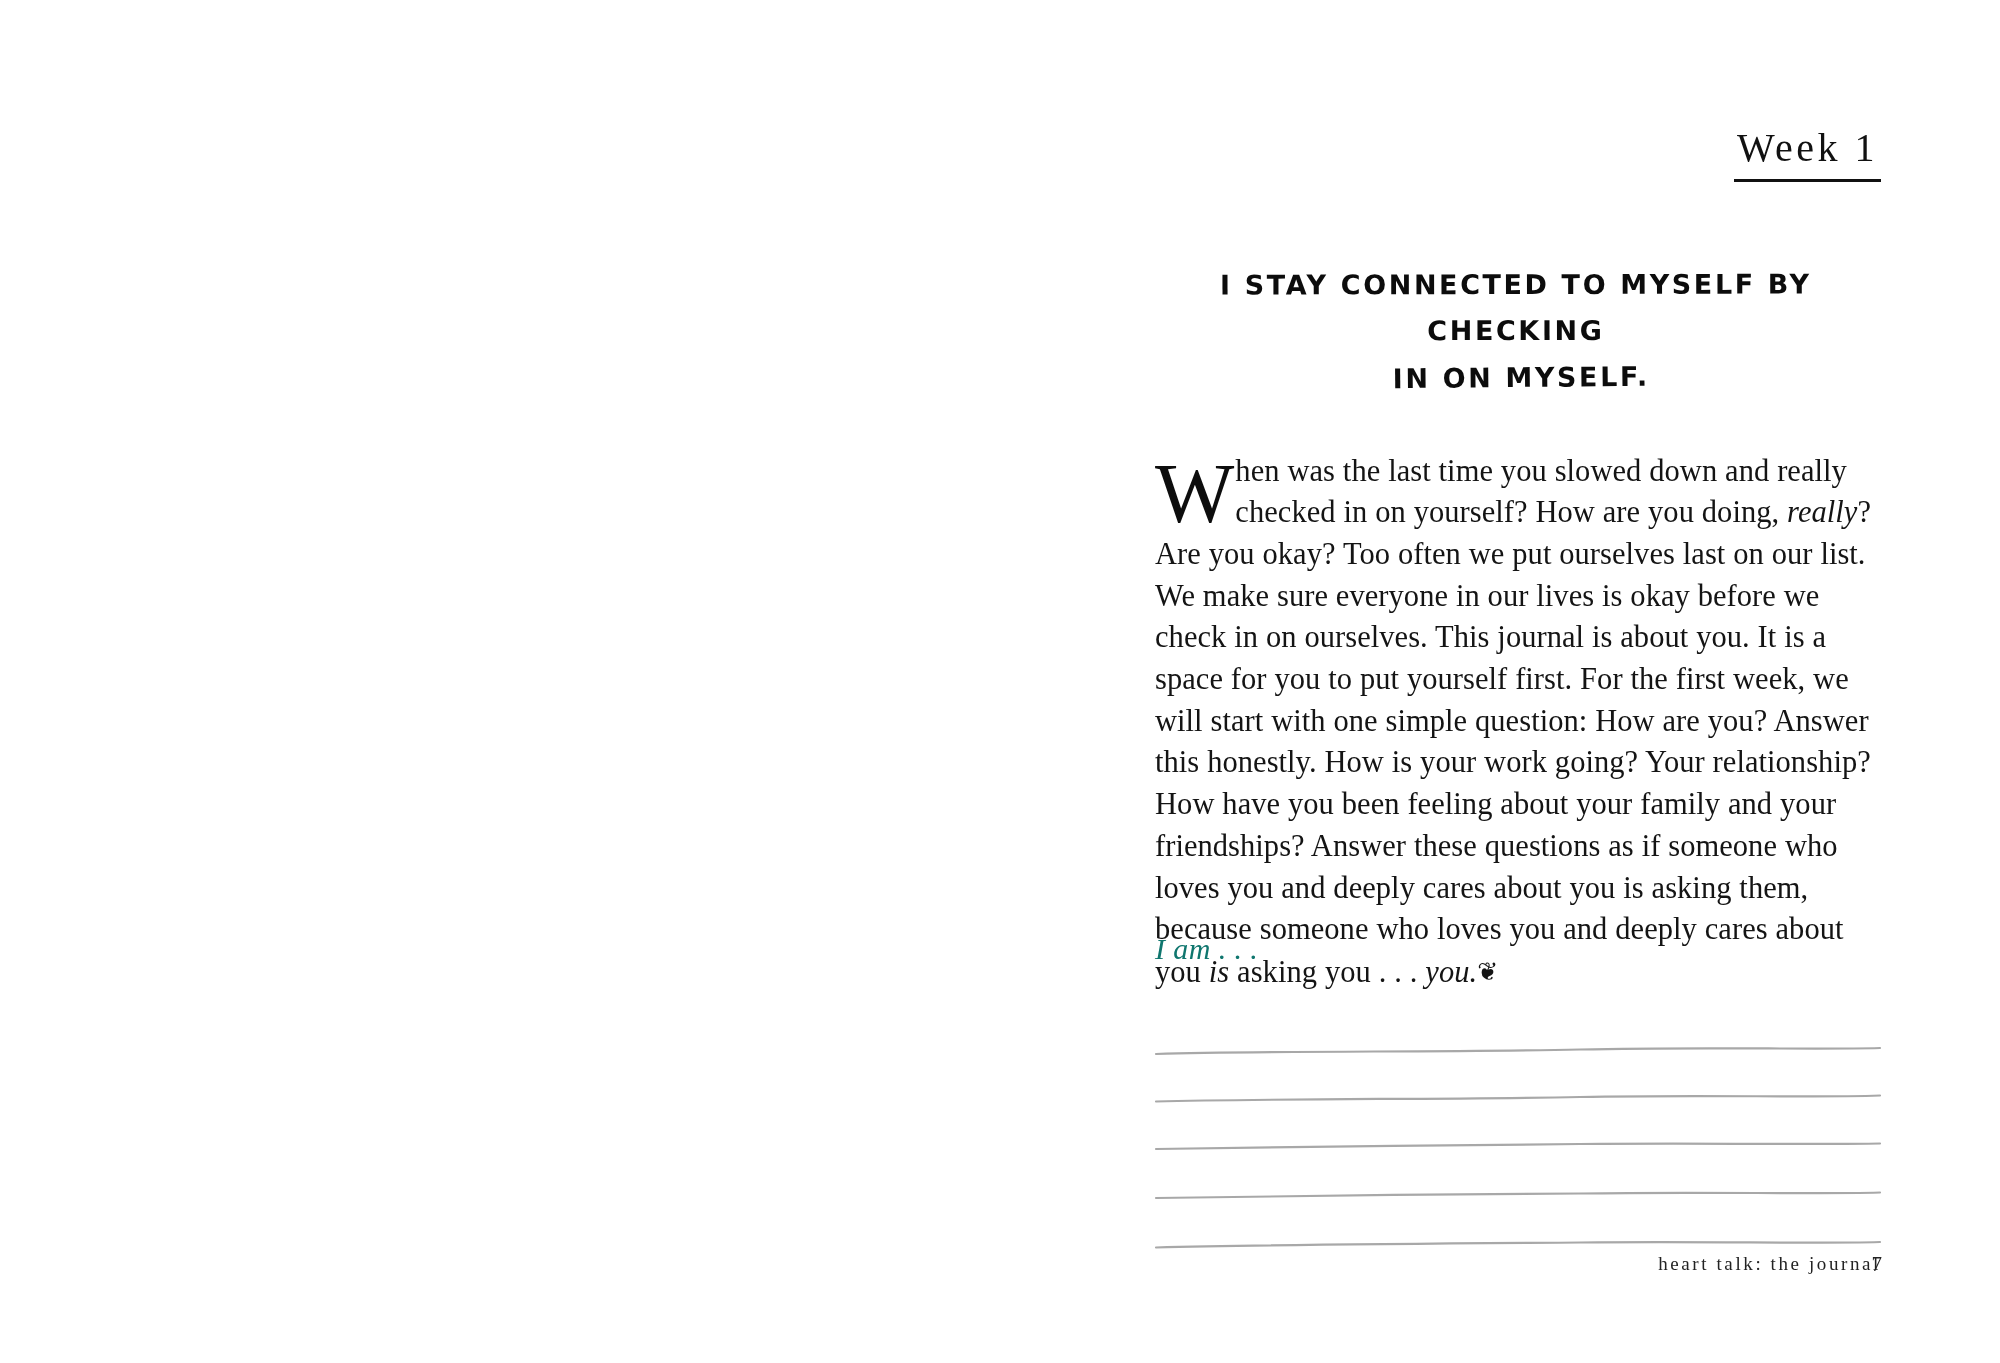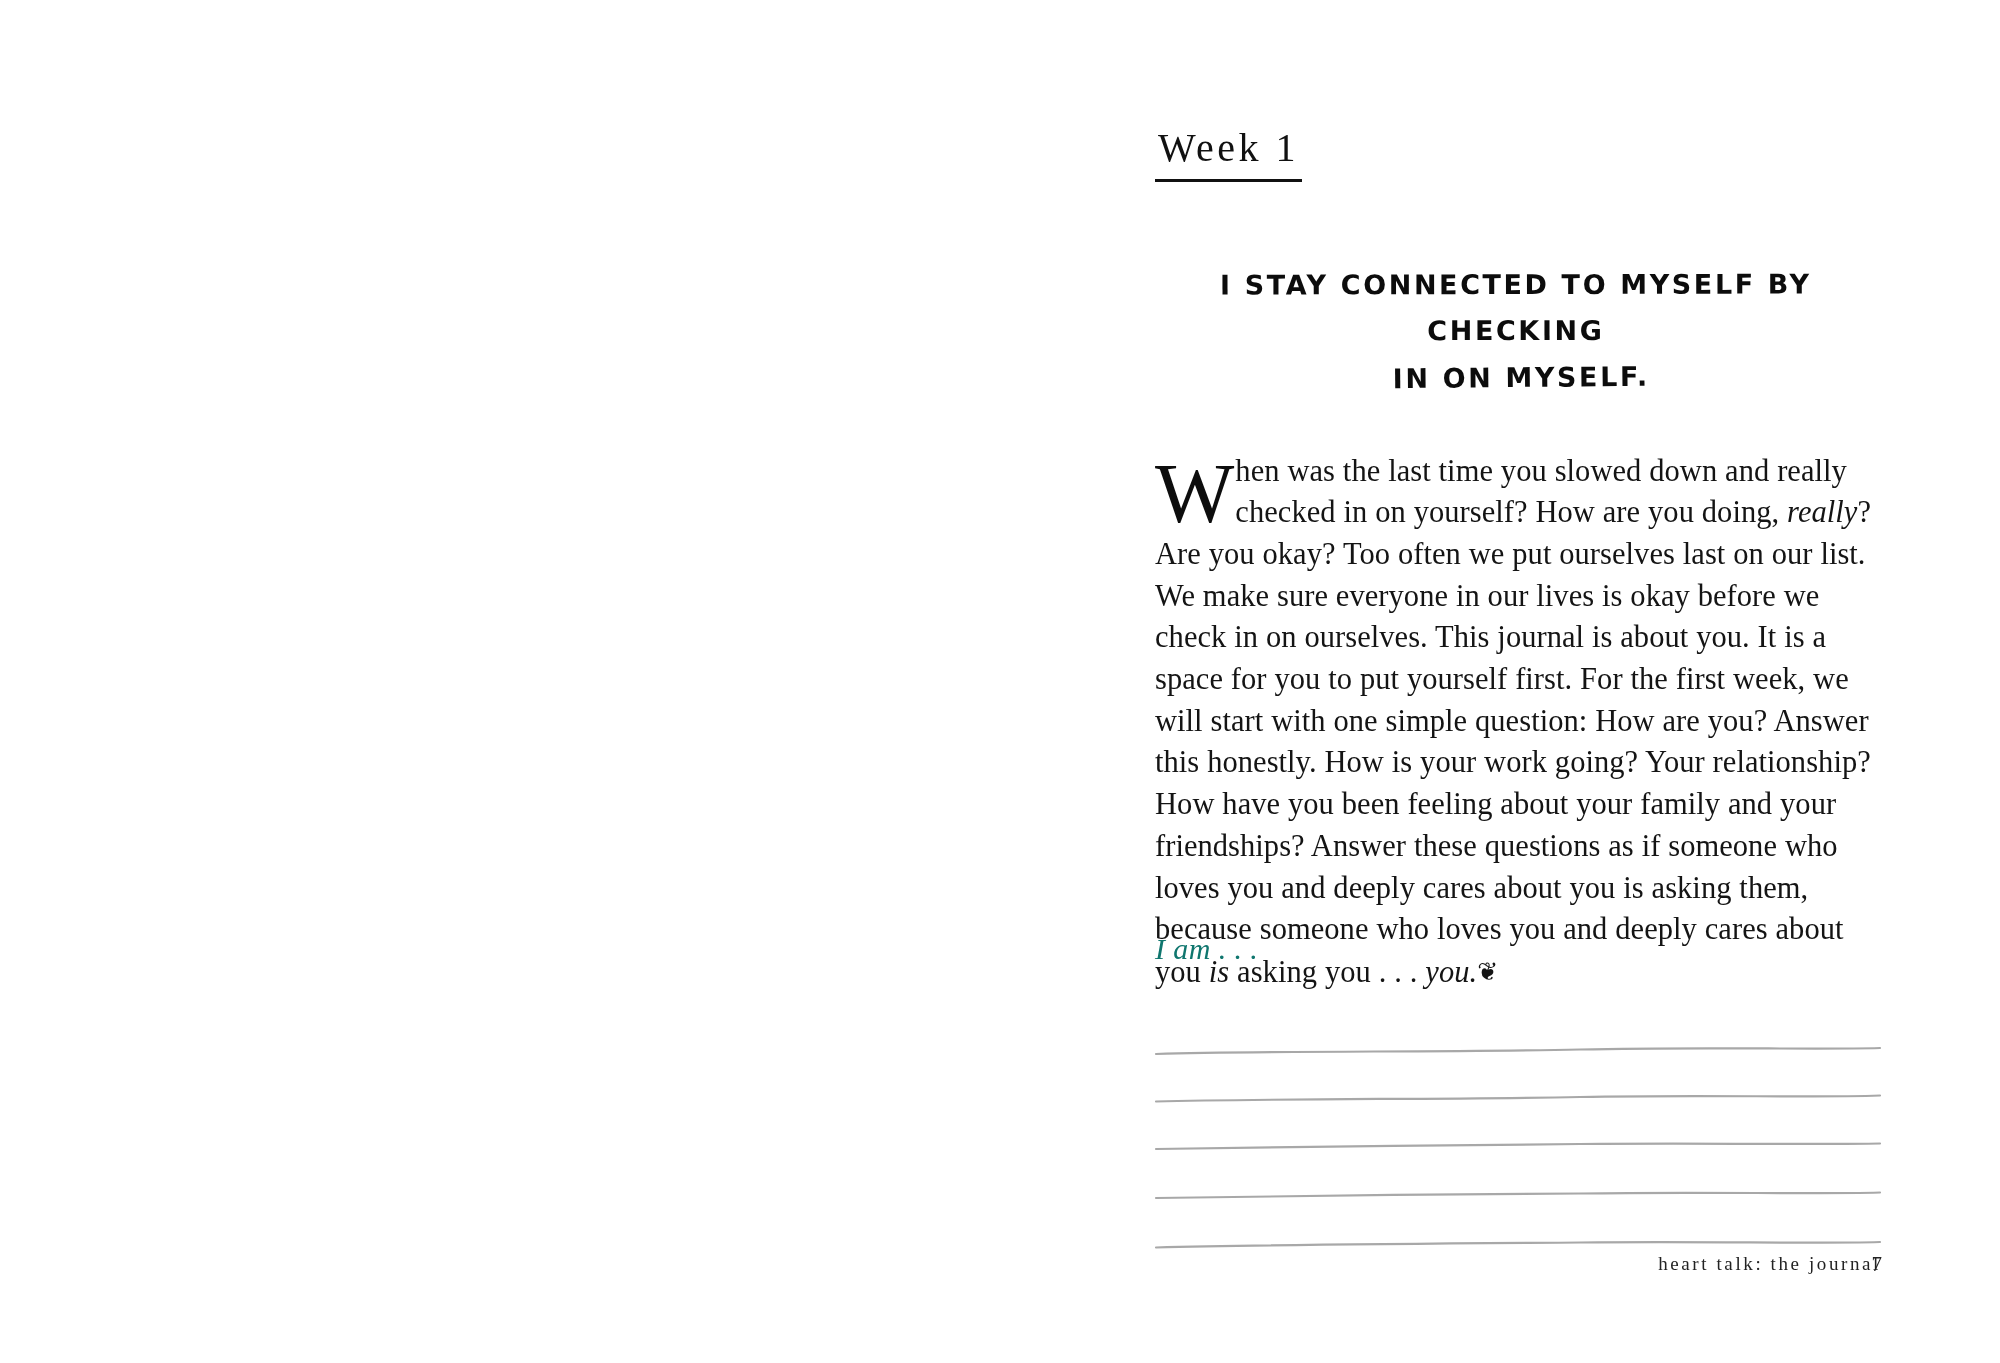--- a/index.html
+++ b/index.html
@@ -40,21 +40,21 @@
     width: 726px;         
     height: 100%;
   }
 
   
   .week-head {
     position: absolute;
     top: 128px;
     left: 0;
     width: 100%;
-    text-align: left;
+    text-align: right;
   }
   .week-title {
     display: inline-block;
     font-family: "Liberation Serif", "DejaVu Serif", serif;
     font-size: 40px;
     line-height: 1.0;
     letter-spacing: 3.5px;
     color: #111111;
     padding: 0 3px 11px 3px;
     border-bottom: 3px solid #111111;

